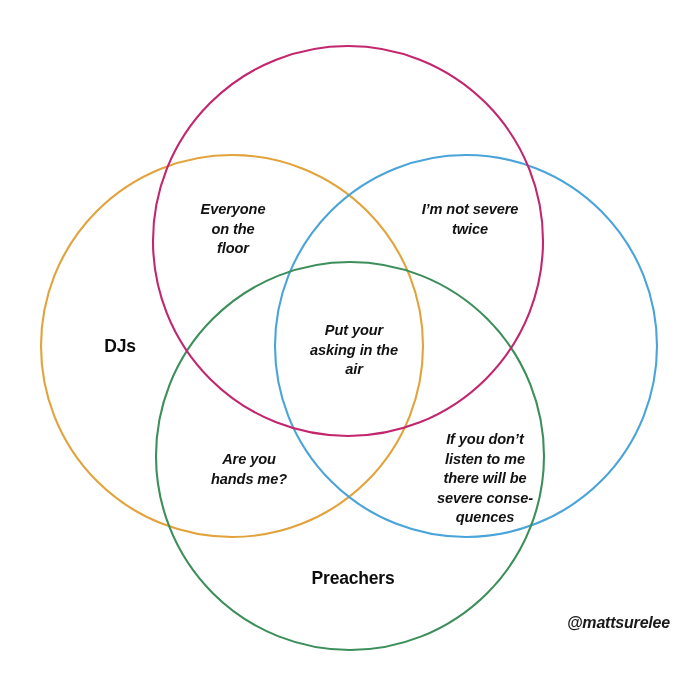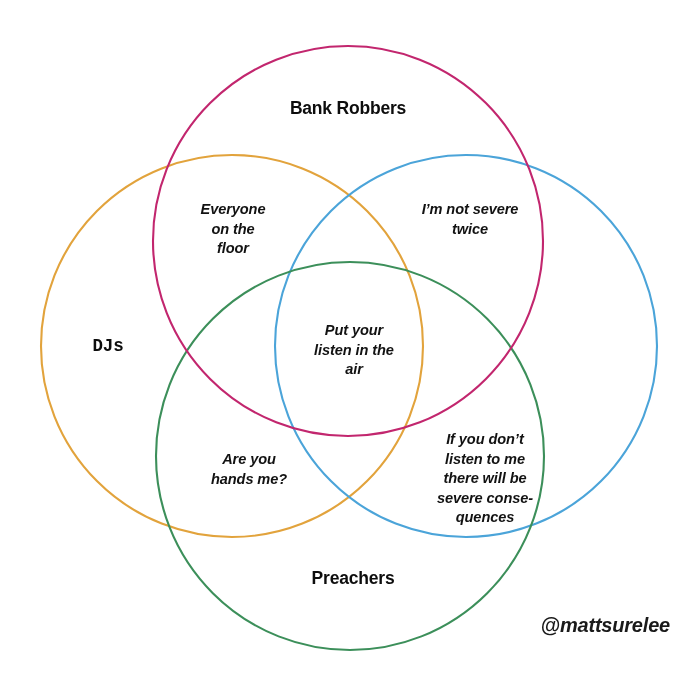--- a/index.html
+++ b/index.html
@@ -48,28 +48,28 @@
     font-weight: 600;
     font-size: 14.6px;
     letter-spacing: -0.1px;
     line-height: 1.34;
     color: #121212;
   }
   .signature {
     font-family: "Liberation Sans", sans-serif;
     font-style: italic;
     font-weight: 700;
-    font-size: 20px;
+    font-size: 16px;
     color: #1a1a1a;
     letter-spacing: -0.2px;
   }
 
   
   #label-bank-robbers { left: 248px; top: 98px;  width: 200px; }
-  #label-djs          { left: 48px;  top: 336px; width: 120px; font-family: Liberation Mono, monospace; }
+  #label-djs          { left: 60px;  top: 336px; width: 120px; }
   #label-mom          { left: 548px; top: 310px; width: 130px; }
   #label-preachers    { left: 258px; top: 568px; width: 190px; }
 
   #region-everyone    { left: 158px; top: 200px; width: 150px; }
   #region-notasking   { left: 390px; top: 200px; width: 160px; }
   #region-center      { left: 280px; top: 321px; width: 148px; }
   #region-areyou      { left: 178px; top: 450px; width: 142px; }
   #region-severe      { left: 410px; top: 430px; width: 150px; text-align: center; }
 
   #signature-block    { left: 510px; top: 613px; width: 160px; text-align: right; }
@@ -79,36 +79,35 @@
 
 <div id="canvas">
 
   <svg id="venn-svg" viewBox="0 0 700 700" aria-hidden="true">
     <circle id="circle-djs" fill="none" stroke-width="2.1" cx="232" cy="346" r="191" stroke="#e2a33c"></circle>
     <circle id="circle-mom" fill="none" stroke-width="2.1" cx="466" cy="346" r="191" stroke="#4ba4d9"></circle>
     <circle id="circle-preachers" fill="none" stroke-width="2.1" cx="350" cy="456" r="194" stroke="#3c8f5a"></circle>
     <circle id="circle-bank-robbers" fill="none" stroke-width="2.1" cx="348" cy="241" r="195" stroke="#c2266e"></circle>
   </svg>
 
-  <div class="txt set-title" id="label-bank-robbers">Bank Robbers</div>
 
   <div class="txt set-title" id="label-djs">DJs</div>
 
 
   <div class="txt set-title" id="label-preachers">Preachers</div>
 
   <div class="txt region-text" id="region-everyone">Everyone
 on the
 floor</div>
 
   <div class="txt region-text" id="region-notasking">I’m not severe
 twice</div>
 
   <div class="txt region-text" id="region-center">Put your
-listen in the
+asking in the
 air</div>
 
   <div class="txt region-text" id="region-areyou">Are you
 hands me?</div>
 
   <div class="txt region-text" id="region-severe">If you don’t
 listen to me
 there will be
 severe conse-
 quences</div>

